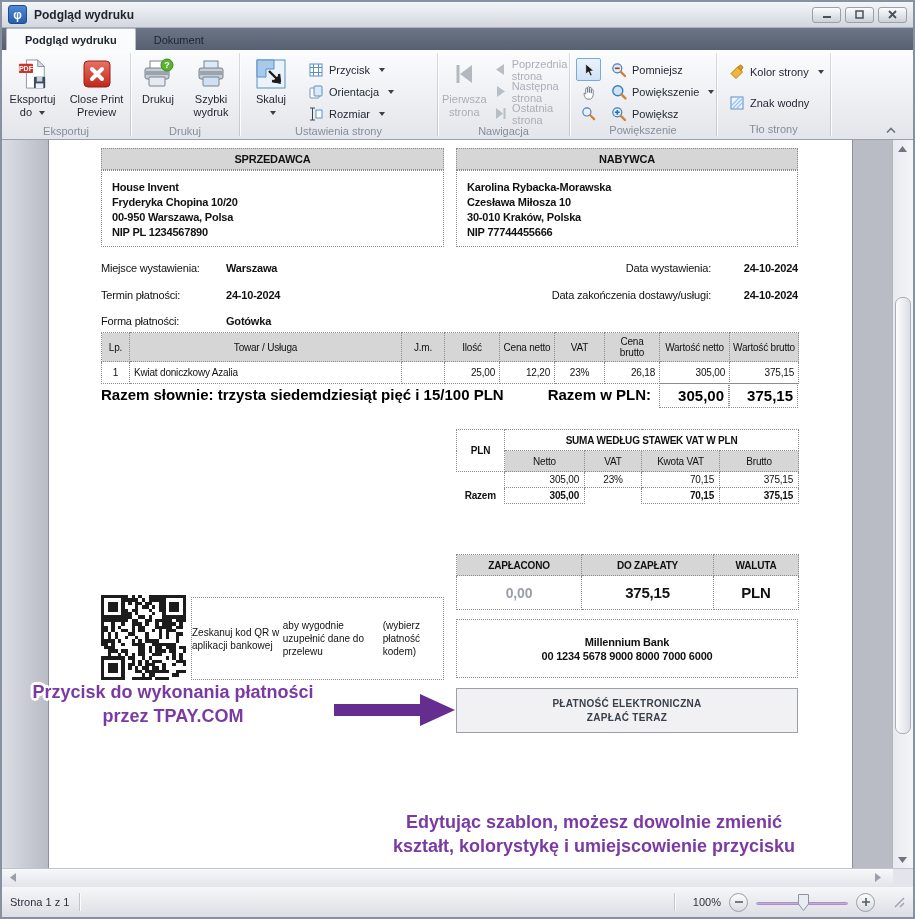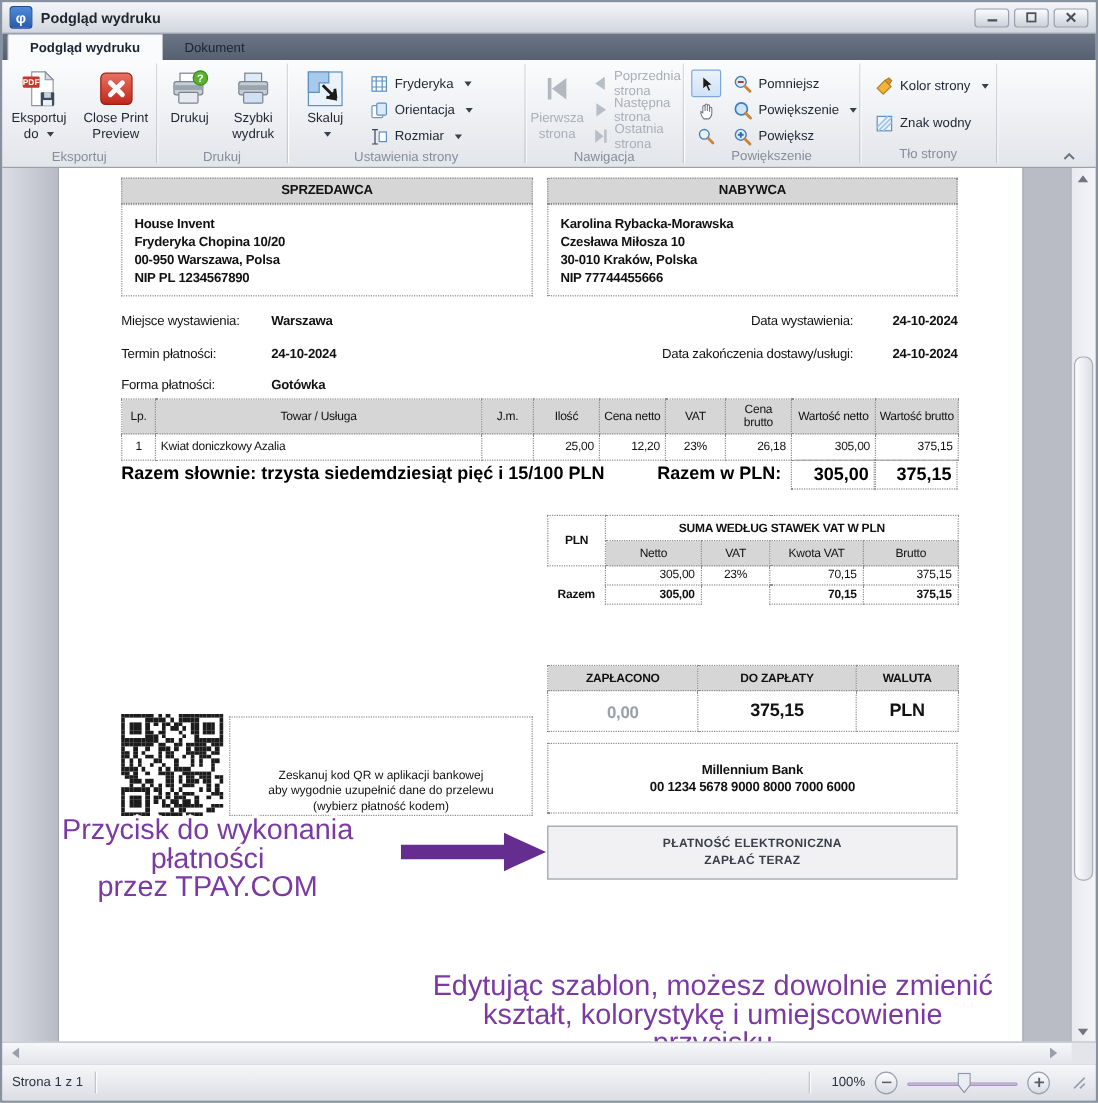--- a/index.html
+++ b/index.html
@@ -84,21 +84,21 @@
 
   table.pay{border-collapse:collapse;width:342px;table-layout:fixed;}
   table.pay th{background:#d6d6d6;border:1px dotted #8c8c8c;font-size:10px;font-weight:bold;height:18px;}
   table.pay td{border:1px dotted #8c8c8c;height:31px;text-align:center;vertical-align:middle;}
 
   .qr{position:absolute;display:grid;grid-template-rows:repeat(25,1fr);grid-template-columns:repeat(25,1fr);width:85px;height:85px;background:#fff;}
   .qr i{background:#1c1c1c;}
 
   .paybtn{position:absolute;background:#f1f1f3;border:1px solid #9aa0a6;display:flex;flex-direction:column;align-items:center;justify-content:center;gap:3px;font-size:10px;font-weight:bold;color:#39404a;letter-spacing:0.3px;}
 
-  .note{position:absolute;z-index:2;font-weight:normal;font-size:24px;line-height:24px;
+  .note{position:absolute;z-index:2;font-weight:bold;font-size:18px;line-height:24px;
     text-shadow:-2px -2px 0 #fff,2px -2px 0 #fff,-2px 2px 0 #fff,2px 2px 0 #fff,-3px 0 0 #fff,3px 0 0 #fff,0 -3px 0 #fff,0 3px 0 #fff,0 0 4px #fff;}
   .arrow{position:absolute;z-index:2;}
 </style>
 </head>
 <body>
 
 <div class="window">
 
   <div class="titlebar">
     <span class="app-icon">
@@ -213,21 +213,21 @@
           <span class="blabel"><span>Skaluj</span><br><span class="dd"></span></span>
         </div>
         <div class="smallcol">
           <div class="smallbtn">
             <span class="sicon">
                 <svg width="16" height="16" viewBox="0 0 16 16">
                   <rect x="2" y="2" width="12" height="12" fill="#fff" stroke="#5a8fc4"></rect>
                   <path d="M5.5 2v12 M10.5 2v12 M2 5.5h12 M2 10.5h12" stroke="#5a8fc4"></path>
                 </svg>
               </span>
-            <span>Fryderyka</span>
+            <span>Przycisk</span>
               <span class="dd"></span>
           </div>
           <div class="smallbtn">
             <span class="sicon">
                 <svg width="16" height="16" viewBox="0 0 16 16">
                   <rect x="2" y="4" width="9" height="10" rx="1" fill="#fff" stroke="#7a92ac"></rect>
                   <rect x="6" y="2" width="8" height="10" rx="1" fill="#dce9f6" stroke="#5a8fc4"></rect>
                 </svg>
               </span>
             <span>Orientacja</span>
@@ -857,21 +857,21 @@
           <i style="grid-row:25;grid-column:11"></i>
           <i style="grid-row:25;grid-column:12"></i>
           <i style="grid-row:25;grid-column:13"></i>
           <i style="grid-row:25;grid-column:14"></i>
           <i style="grid-row:25;grid-column:15"></i>
           <i style="grid-row:25;grid-column:17"></i>
           <i style="grid-row:25;grid-column:18"></i>
           <i style="grid-row:25;grid-column:19"></i>
           <i style="grid-row:25;grid-column:20"></i>
         </div>
-      <div class="inv dotbox" style="left:142px;top:457px;width:251px;height:81px;display:flex;flex-direction:column;align-items:center;justify-content:flex-end;font-size:10px;line-height:13px;letter-spacing:0;">
+      <div class="inv dotbox" style="left:142px;top:457px;width:251px;height:81px;display:flex;flex-direction:row;align-items:center;justify-content:flex-start;font-size:10px;line-height:13px;letter-spacing:0;">
         <div>Zeskanuj kod QR w aplikacji bankowej</div>
         <div>aby wygodnie uzupełnić dane do przelewu</div>
         <div>(wybierz płatność kodem)</div>
       </div>
 
       <div class="inv dotbox" style="left:407px;top:479px;width:340px;height:57px;display:flex;flex-direction:column;align-items:center;justify-content:center;gap:2px;font-weight:bold;">
         <div>Millennium Bank</div>
         <div>00 1234 5678 9000 8000 7000 6000</div>
       </div>
 

